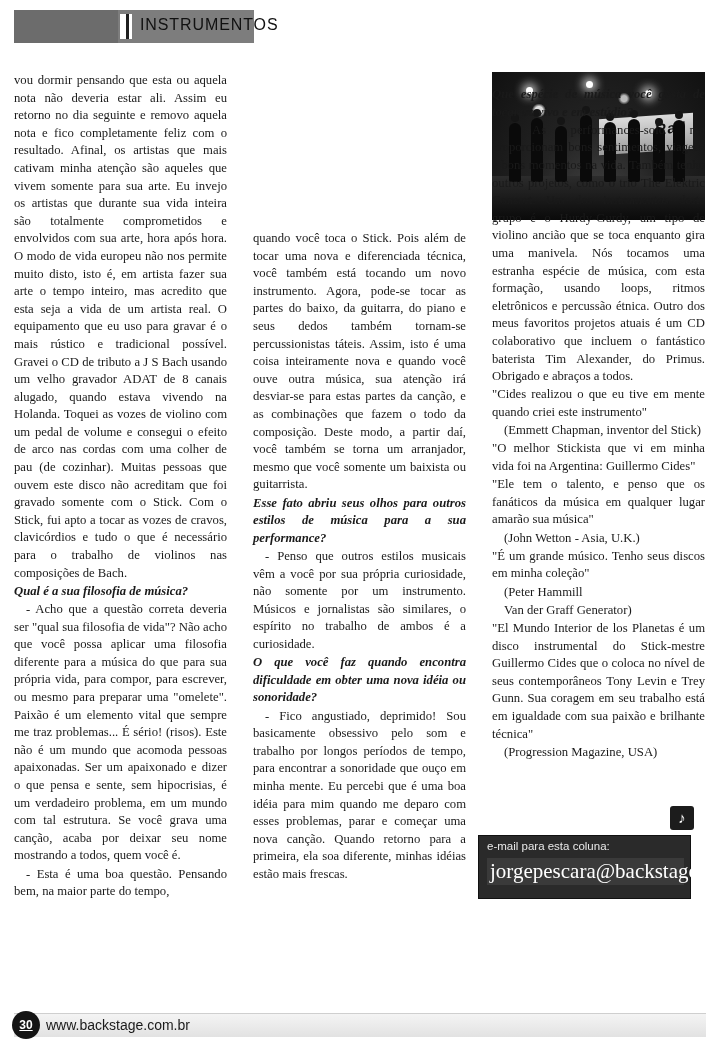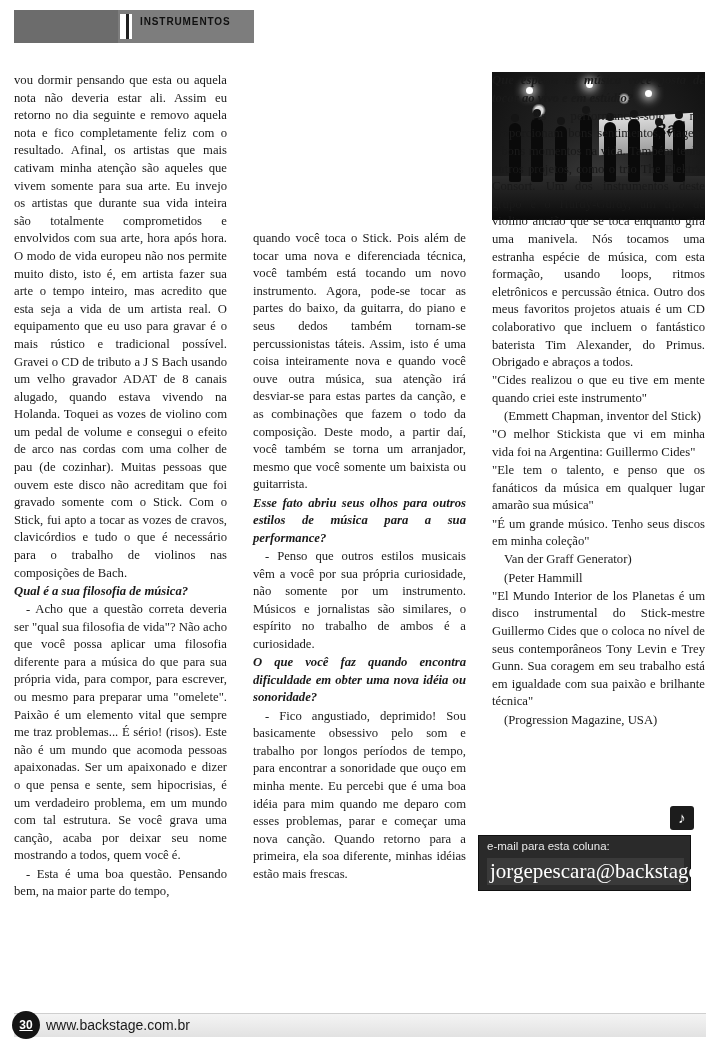--- a/index.html
+++ b/index.html
@@ -44,22 +44,22 @@
     content: "";
     position: absolute;
     left: 3px; top: 0;
     width: 3px; height: 25px;
     background: #1f1f1f;
   }
   .header-title {
     position: absolute;
     left: 140px; top: 16px;
     font-family: "Liberation Sans", sans-serif;
-    font-weight: bold;
-    font-size: 10px;
+    font-weight: normal;
+    font-size: 16px;
     letter-spacing: 0.9px;
     color: #111;
   }
 
   
   .columns {
     position: absolute;
     left: 14px; top: 72px;
     width: 692px;
     height: 930px;
@@ -152,21 +152,21 @@
     width: 7px; height: 7px;
     border-radius: 50%;
     background: #ffffff;
     box-shadow: 0 0 8px 4px rgba(255,255,255,0.65);
   }
 
   
   .email-box {
     position: absolute;
     left: 478px; top: 835px;
-    width: 213px; height: 56px;
+    width: 213px; height: 64px;
     background: #2a2a2a;
     border: 1px solid #111;
     color: #ffffff;
   }
   .email-label {
     position: absolute;
     left: 8px; top: 4px;
     font-family: "Liberation Sans", sans-serif;
     font-size: 11.5px;
     color: #e8e8e8;
@@ -269,33 +269,34 @@
     </div>
     <div style="height:158px"></div>
     <p>quando você toca o Stick. Pois além de tocar uma nova e diferenciada técnica, você também está tocando um novo instrumento. Agora, pode-se tocar as partes do baixo, da guitarra, do piano e seus dedos também tornam-se percussionistas táteis. Assim, isto é uma coisa inteiramente nova e quando você ouve outra música, sua atenção irá desviar-se para estas partes da canção, e as combinações que fazem o todo da composição. Deste modo, a partir daí, você também se torna um arranjador, mesmo que você somente um baixista ou guitarrista.</p>
     <p class="q">Esse fato abriu seus olhos para outros estilos de música para a sua performance?</p>
     <p class="indent">- Penso que outros estilos musicais vêm a você por sua própria curiosidade, não somente por um instrumento. Músicos e jornalistas são similares, o espírito no trabalho de ambos é a curiosidade.</p>
     <p class="q">O que você faz quando encontra dificuldade em obter uma nova idéia ou sonoridade?</p>
     <p class="indent">- Fico angustiado, deprimido! Sou basicamente obsessivo pelo som e trabalho por longos períodos de tempo, para encontrar a sonoridade que ouço em minha mente. Eu percebi que é uma boa idéia para mim quando me deparo com esses problemas, parar e começar uma nova canção. Quando retorno para a primeira, ela soa diferente, minhas idéias estão mais frescas.</p>
   </div>
 
   <div class="col col-3">
-    <p class="q" style="margin-top:0">Que espécie de música você gosta de tocar ao vivo e em estúdio?</p>
+    <p class="q" style="margin-top:14px">Que espécie de música você gosta de tocar ao vivo e em estúdio?</p>
     <p class="indent">- As performances-solo me proporcionam bons sentimentos, viagens e bons momentos na vida. Também tenho outros projetos, como o trio The Elektric Consort. Um dos instrumentos deste grupo é o Hurdy-Gurdy, um tipo de violino ancião que se toca enquanto gira uma manivela. Nós tocamos uma estranha espécie de música, com esta formação, usando loops, ritmos eletrônicos e percussão étnica. Outro dos meus favoritos projetos atuais é um CD colaborativo que incluem o fantástico baterista Tim Alexander, do Primus. Obrigado e abraços a todos.</p>
 
     <p class="quote">"Cides realizou o que eu tive em mente quando criei este instrumento"</p>
     <p class="indent">(Emmett Chapman, inventor del Stick)</p>
 
     <p class="quote">"O melhor Stickista que vi em minha vida foi na Argentina: Guillermo Cides"</p>
 
     <p class="quote">"Ele tem o talento, e penso que os fanáticos da música em qualquer lugar amarão sua música"</p>
+    <p class="indent">(John Wetton - Asia, U.K.)</p>
 
     <p class="quote">"É um grande músico. Tenho seus discos em minha coleção"</p>
+    <p class="indent">(Peter Hammill</p>
     <p class="indent">Van der Graff Generator)</p>
-    <p class="indent">(Peter Hammill</p>
 
     <p class="quote">"El Mundo Interior de los Planetas é um disco instrumental do Stick-mestre Guillermo Cides que o coloca no nível de seus contemporâneos Tony Levin e Trey Gunn. Sua coragem em seu trabalho está em igualdade com sua paixão e brilhante técnica"</p>
     <p class="indent">(Progression Magazine, USA)</p>
   </div>
 </div>
 
 <div class="note-badge">♪</div>
 <div class="email-box">
   <div class="email-label">e-mail para esta coluna:</div>
   <div class="email-addr">jorgepescara@backstage.com.br</div>

